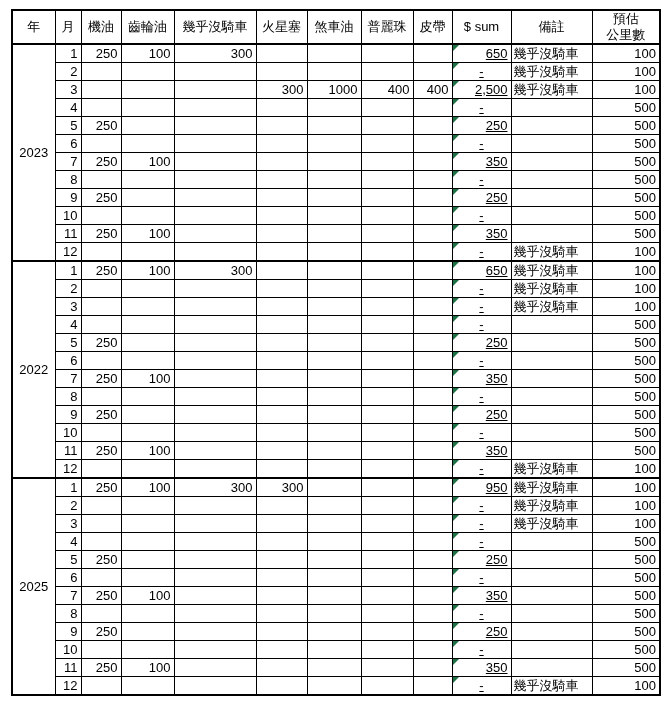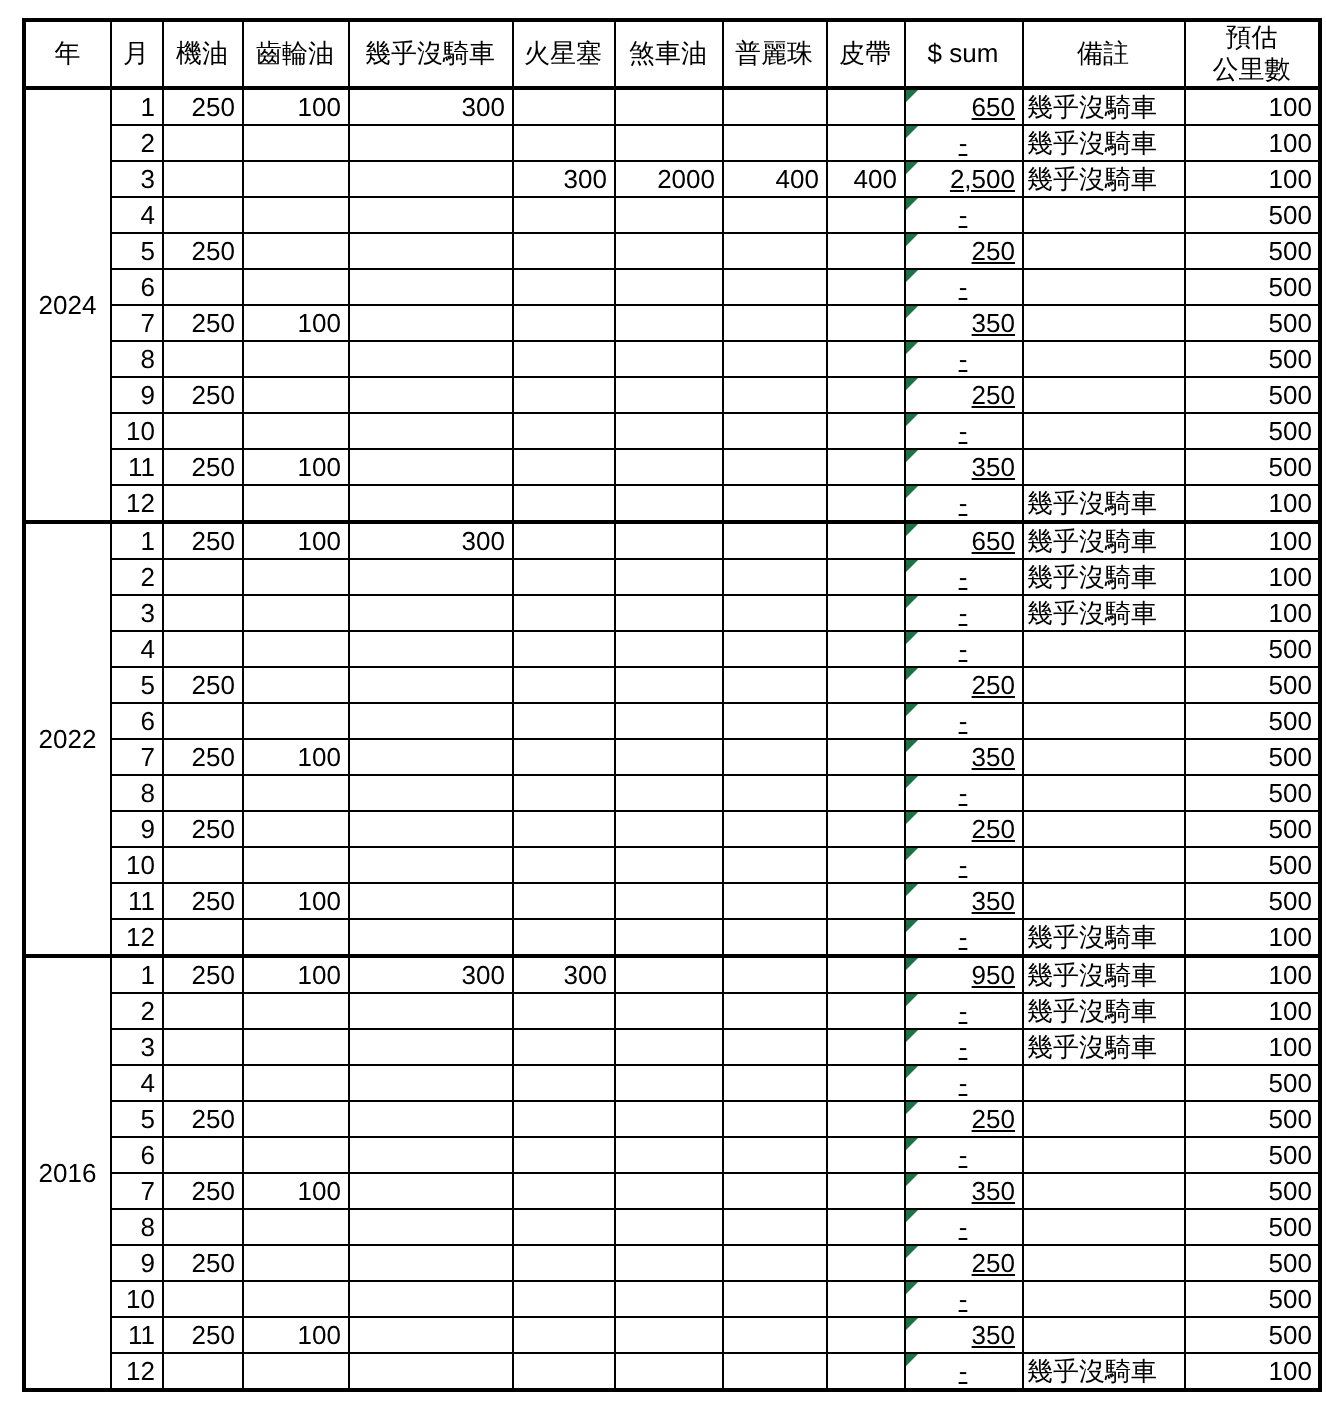--- a/index.html
+++ b/index.html
@@ -49,21 +49,21 @@
         <th>普麗珠</th>
         <th>皮帶</th>
         <th>$ sum</th>
         <th>備註</th>
         <th>預估
 公里數</th>
       </tr>
     </thead>
   <tbody>
       <tr class="year-start">
-        <td rowspan="12" class="year-cell">2024</td>
+        <td rowspan="12" class="year-cell">2023</td>
         <td class="num">1</td>
         <td class="num">250</td>
         <td class="num">100</td>
         <td class="num">300</td>
         <td class="num"></td>
         <td class="num"></td>
         <td class="num"></td>
         <td class="num"></td>
         <td class="sum"><span class="tri" style="border-top-color: rgb(30, 113, 69);"></span>650</td>
         <td class="note">幾乎沒騎車</td>
@@ -81,21 +81,21 @@
         <td class="sum dash"><span class="tri" style="border-top-color: rgb(30, 113, 69);"></span>-</td>
         <td class="note">幾乎沒騎車</td>
         <td class="num">100</td>
       </tr>
       <tr>
         <td class="num">3</td>
         <td class="num"></td>
         <td class="num"></td>
         <td class="num"></td>
         <td class="num">300</td>
-        <td class="num">2000</td>
+        <td class="num">1000</td>
         <td class="num">400</td>
         <td class="num">400</td>
         <td class="sum"><span class="tri" style="border-top-color: rgb(30, 113, 69);"></span>2,500</td>
         <td class="note">幾乎沒騎車</td>
         <td class="num">100</td>
       </tr>
       <tr>
         <td class="num">4</td>
         <td class="num"></td>
         <td class="num"></td>
@@ -363,21 +363,21 @@
         <td class="num"></td>
         <td class="num"></td>
         <td class="num"></td>
         <td class="num"></td>
         <td class="num"></td>
         <td class="sum dash"><span class="tri" style="border-top-color: rgb(30, 113, 69);"></span>-</td>
         <td class="note">幾乎沒騎車</td>
         <td class="num">100</td>
       </tr>
       <tr class="year-start">
-        <td rowspan="12" class="year-cell">2016</td>
+        <td rowspan="12" class="year-cell">2025</td>
         <td class="num">1</td>
         <td class="num">250</td>
         <td class="num">100</td>
         <td class="num">300</td>
         <td class="num">300</td>
         <td class="num"></td>
         <td class="num"></td>
         <td class="num"></td>
         <td class="sum"><span class="tri" style="border-top-color: rgb(30, 113, 69);"></span>950</td>
         <td class="note">幾乎沒騎車</td>

